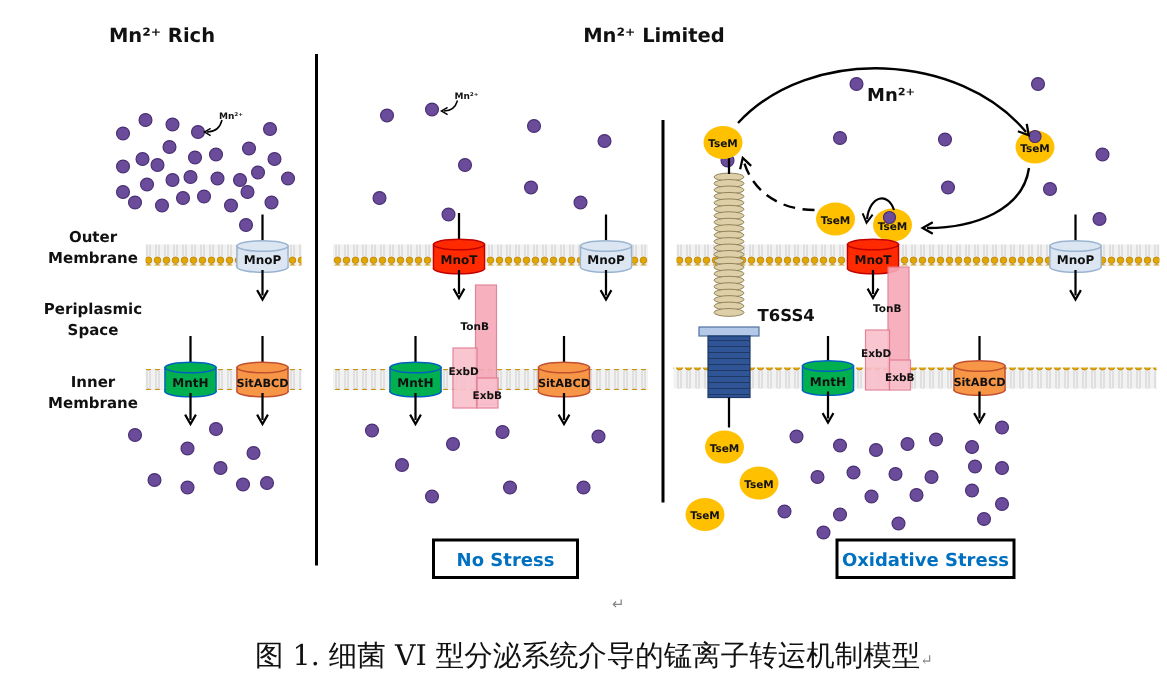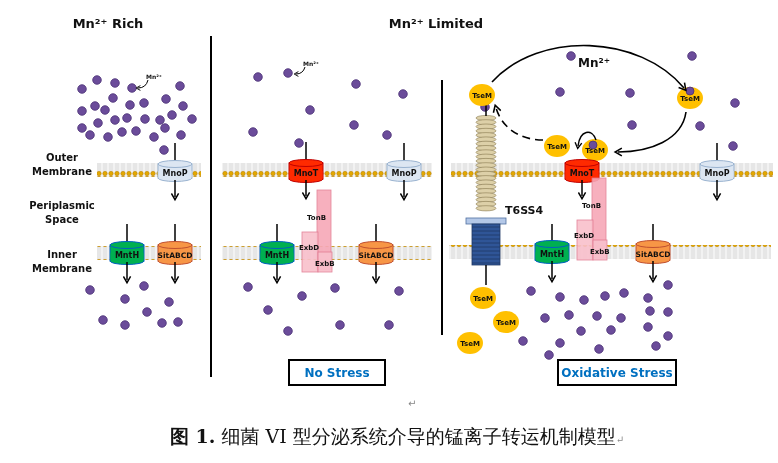--- a/index.html
+++ b/index.html
@@ -1,20 +1,20 @@
 <!DOCTYPE html>
 <html><head>
 <meta charset="utf-8">
 <style>
   html,body{margin:0;padding:0;background:#fff;}
   body{width:778px;height:463px;position:relative;overflow:hidden;font-family:"Liberation Sans",sans-serif;}
   #fig{position:absolute;left:0;top:0;width:778px;height:463px;}
   .lbl{font-family:"DejaVu Sans",sans-serif;font-weight:bold;fill:#111;}
   .caption{position:absolute;left:170px;top:424px;font-family:"DejaVu Serif",serif;font-size:19px;color:#111;white-space:nowrap;}
-  .caption b{font-weight:bold;}
+  .caption b{font-weight:normal;}
   .pmark{position:absolute;left:408px;top:398px;font-size:10px;color:#888;font-family:"DejaVu Sans",sans-serif;}
 </style>
 </head>
 <body>
 
 <svg id="fig" viewBox="0 0 778 463">
   <defs>
     <pattern id="memb" width="6" height="22" patternUnits="userSpaceOnUse">
       <rect width="6" height="22" fill="#f2f2f2"></rect>
       <circle cx="3" cy="2.5" r="2.2" fill="#e3a800" stroke="#b07800" stroke-width="0.5"></circle>

